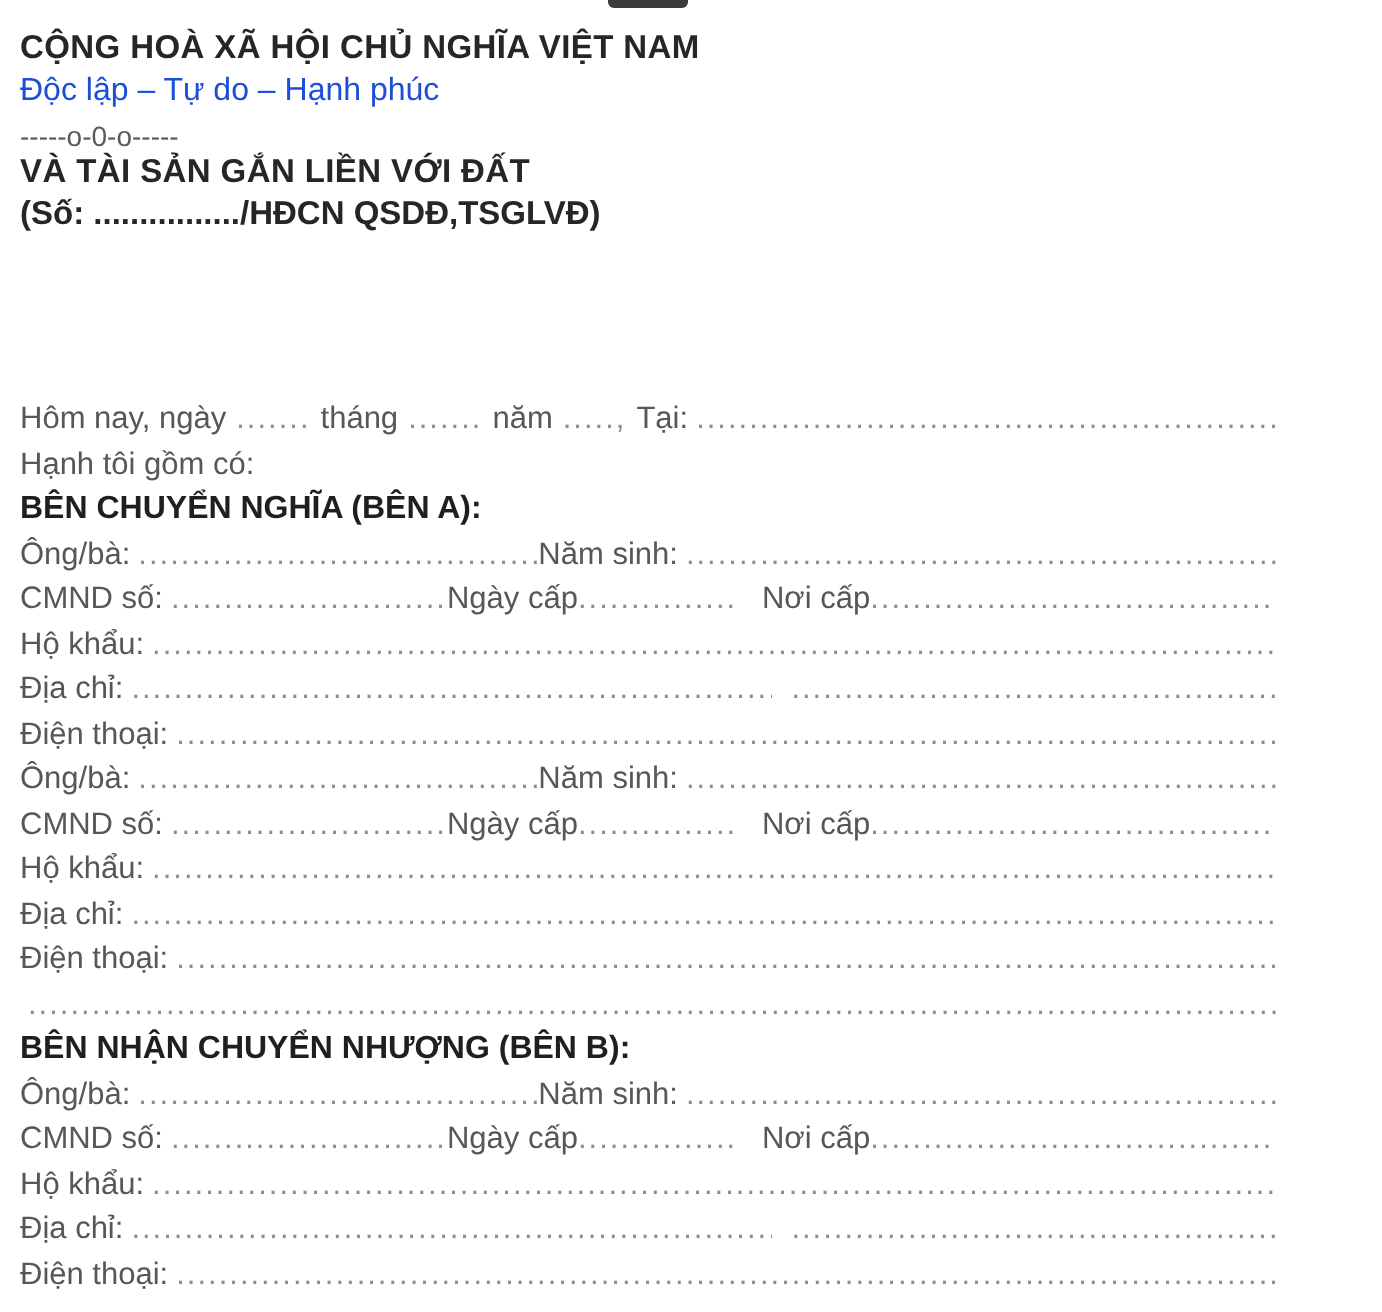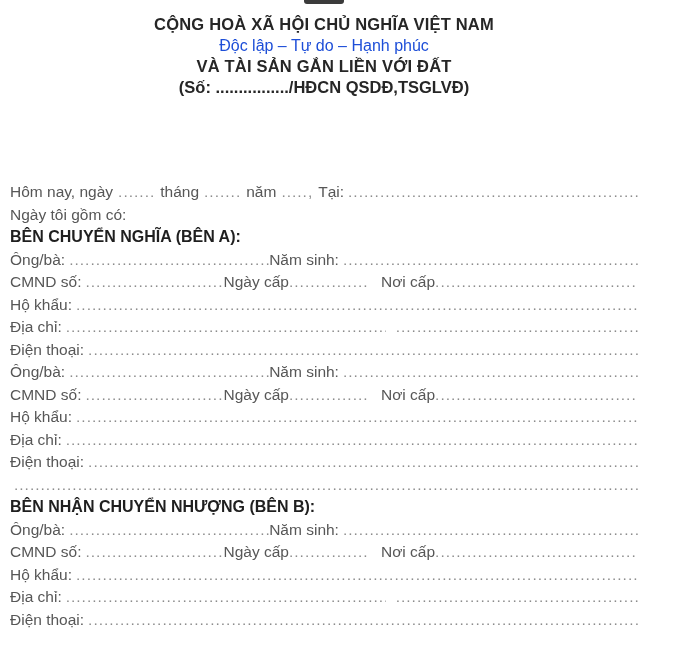--- a/index.html
+++ b/index.html
@@ -4,28 +4,28 @@
 <style>
   html,body{margin:0;padding:0;}
   body{
     width:691px;height:656px;overflow:hidden;position:relative;
     background:#ffffff;
     font-family:"Liberation Sans","DejaVu Sans",sans-serif;
   }
   #page{position:absolute;inset:0;background:#ffffff;}
   .frag{position:absolute;left:304px;top:0;width:40px;height:4px;
         background:#3b3b3b;border-radius:0 0 3px 3px;}
-  .header{position:absolute;left:10px;top:14px;width:628px;text-align:center;color:#262626;}
+  .header{position:absolute;left:10px;top:14px;width:628px;color:#262626;}
   .h-nat{font-size:16.5px;font-weight:bold;line-height:20px;letter-spacing:.2px;}
   .h-motto{font-size:16px;line-height:20px;margin-top:2px;color:#1d4ed8;font-weight:normal;}
   .h-sep{font-size:14px;line-height:16px;margin-top:4px;color:#5a5a5a;}
   .h-t1{font-size:16.5px;font-weight:bold;line-height:21px;margin-top:3px;letter-spacing:.2px;}
   .h-t2{font-size:16.5px;font-weight:bold;line-height:21px;letter-spacing:.2px;}
   .h-num{font-size:16.5px;font-weight:bold;line-height:20px;}
-  .bodytext{position:absolute;left:10px;top:181px;width:628px;font-size:15.5px;color:#575757;}
+  .bodytext{position:absolute;left:10px;top:199px;width:628px;font-size:15.5px;color:#575757;}
   .line{display:flex;align-items:baseline;height:22.5px;line-height:22.5px;white-space:nowrap;overflow:hidden;}
   .t{flex:0 0 auto;}
   .heading{font-weight:bold;color:#1f1f1f;font-size:16px;}
   .d{color:#8c8c8c;letter-spacing:1px;overflow:hidden;}
   .seg{flex:0 0 auto;margin:0 5px;}
   .lead{margin-left:4px;}
   .nl{margin-left:0;}
   .flex1{flex:1 1 auto;min-width:0;}
   .w200{flex:0 0 200px;width:200px;}
   .w138{flex:0 0 138px;width:138px;}
@@ -35,39 +35,40 @@
 </head>
 <body>
 
 <div id="page">
 
   <div class="frag"></div>
 
   <div class="header">
     <div class="h-nat">CỘNG HOÀ XÃ HỘI CHỦ NGHĨA VIỆT NAM</div>
     <div class="h-motto">Độc lập – Tự do – Hạnh phúc</div>
+    <div class="h-sep">-----o-0-o-----</div>
     <div class="h-t2">VÀ TÀI SẢN GẮN LIỀN VỚI ĐẤT</div>
     <div class="h-num">(Số: ................/HĐCN QSDĐ,TSGLVĐ)</div>
   </div>
 
   <div class="bodytext">
 
     <div class="line">
       <span class="t">Hôm nay, ngày</span>
       <span class="d seg">.......</span>
       <span class="t">tháng</span>
       <span class="d seg">.......</span>
       <span class="t">năm</span>
       <span class="d seg">.....,</span>
       <span class="t">Tại:</span>
       <span class="d lead flex1">............................................................................................................................................</span>
     </div>
 
     <div class="line">
-      <span class="t">Ngày tôi gồm có:</span>
+      <span class="t">Hạnh tôi gồm có:</span>
     </div>
 
     <div class="line">
       <span class="t heading">BÊN CHUYỂN NGHĨA (BÊN A):</span>
     </div>
 
     <div class="line">
       <span class="t">Ông/bà:</span>
       <span class="d lead w200">............................................................................................................................................</span>
       <span class="t">Năm sinh:</span>

